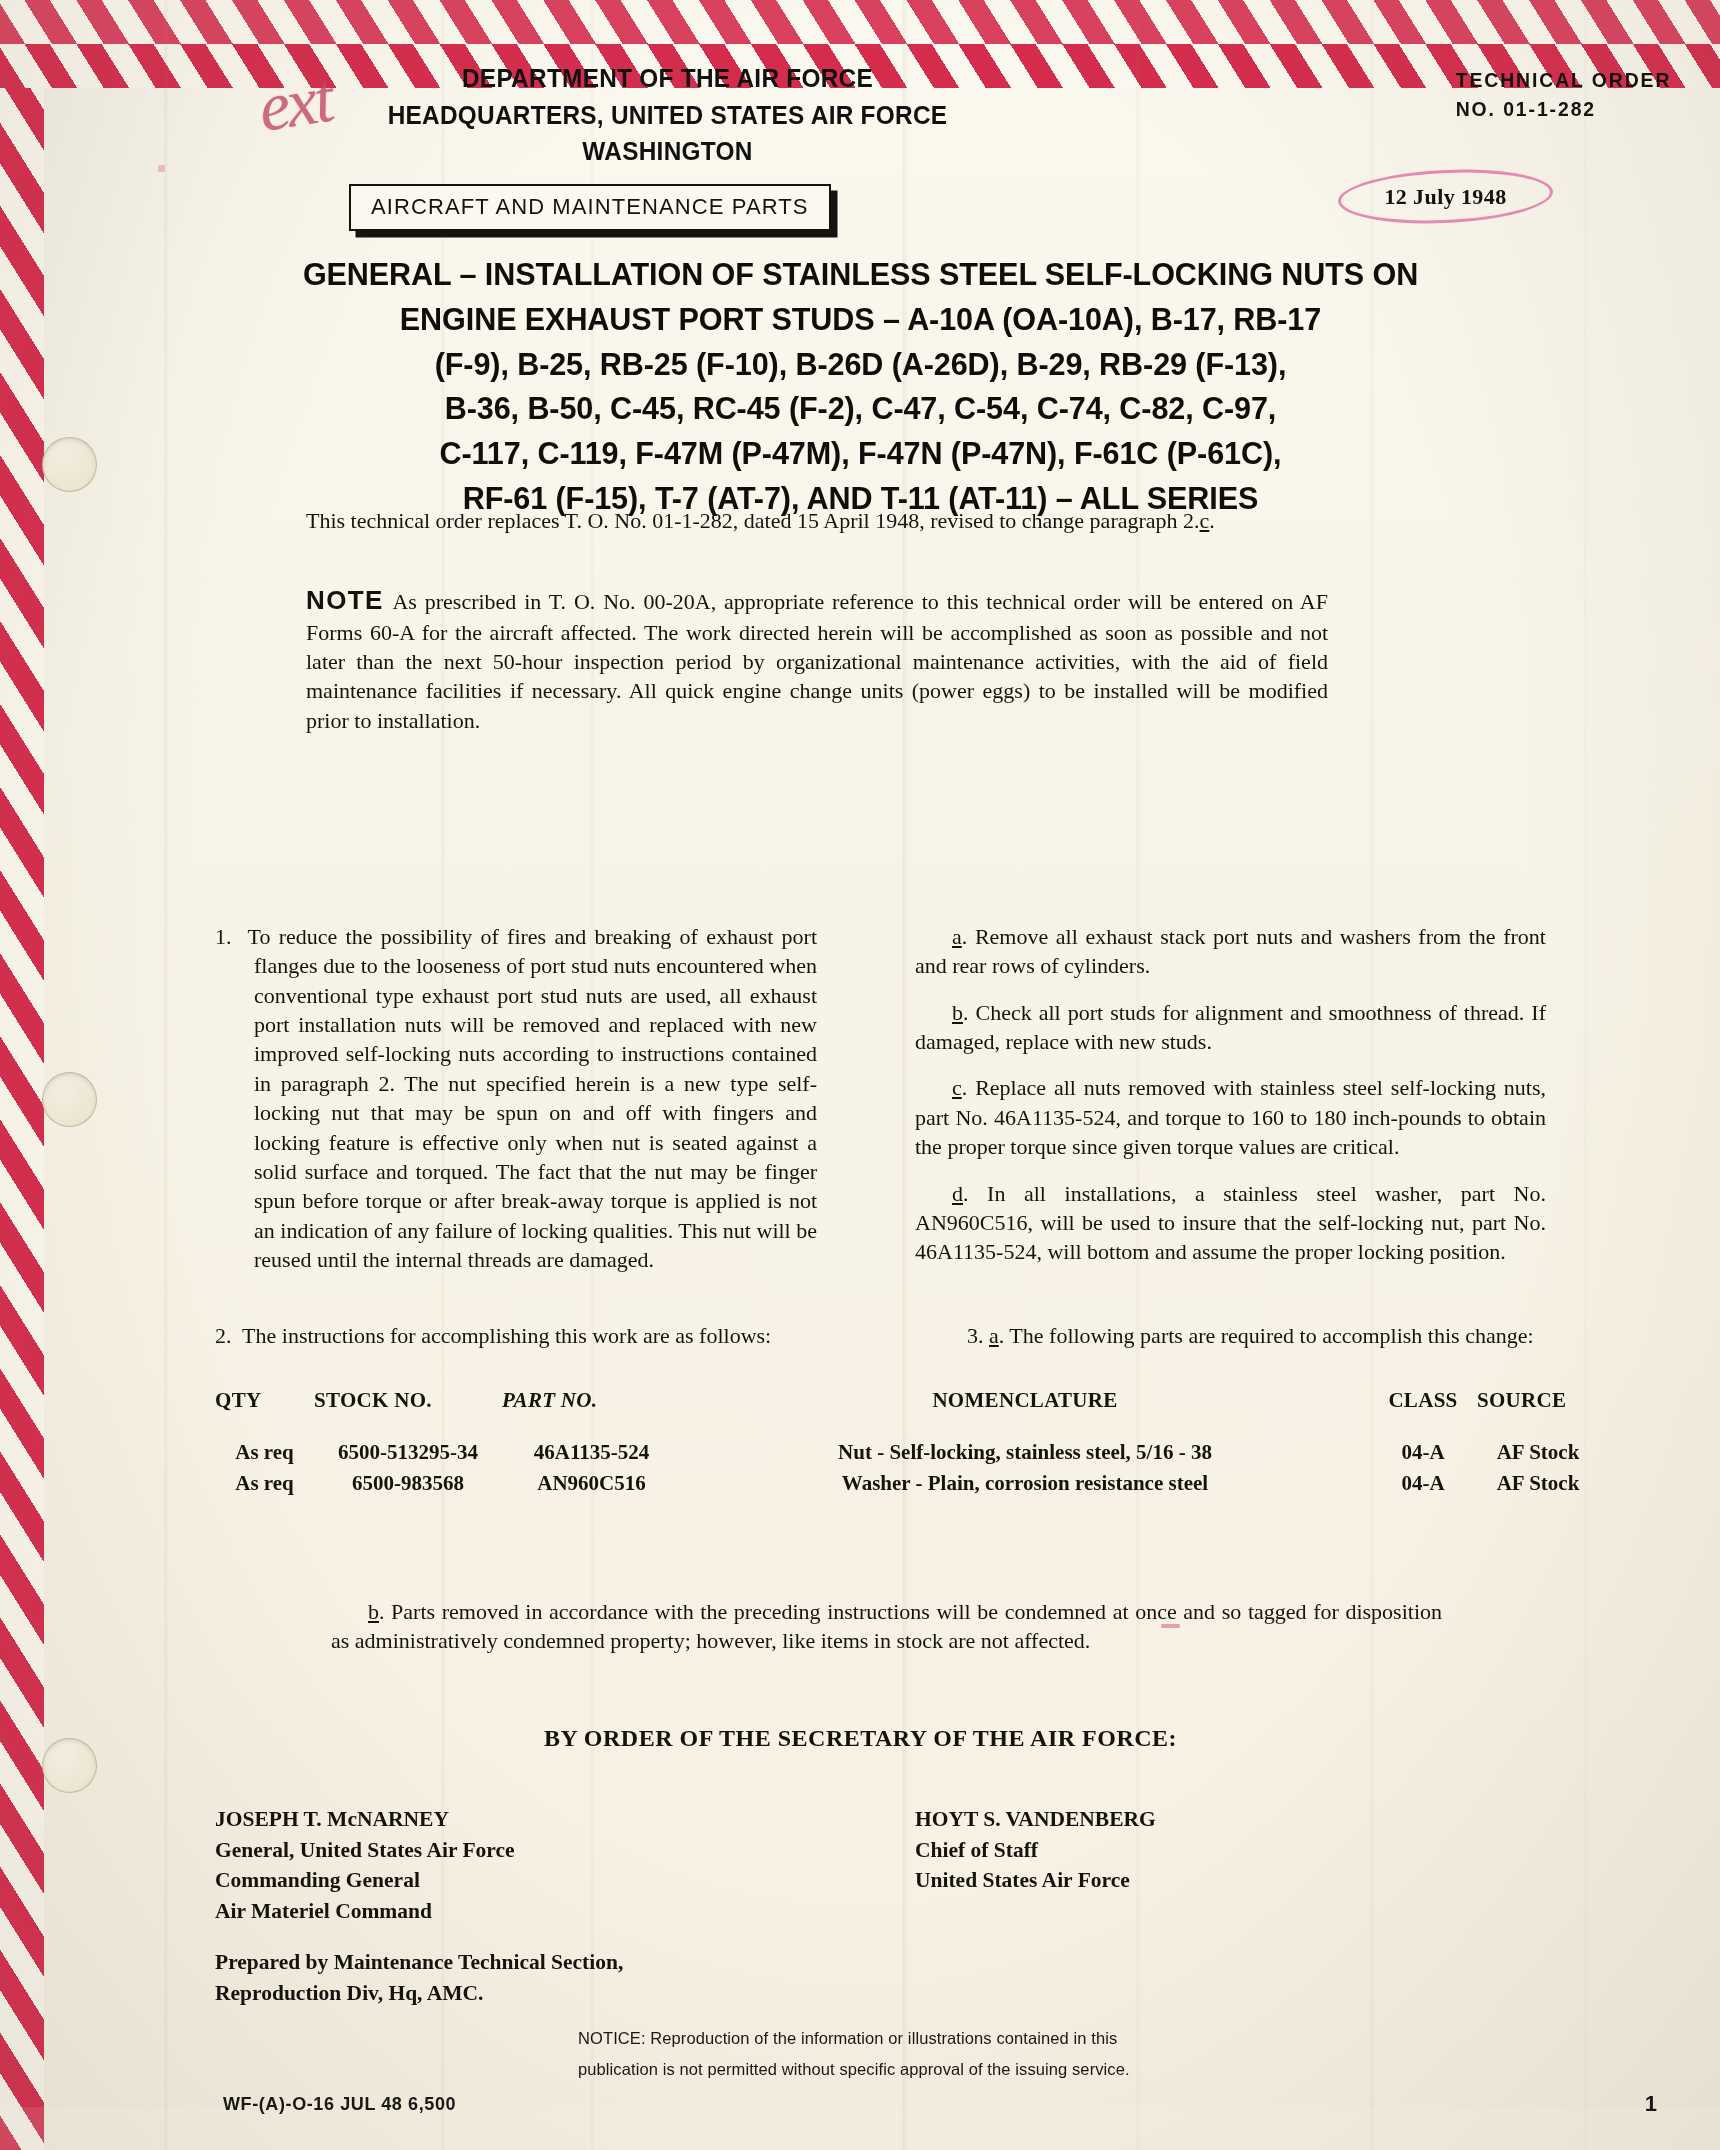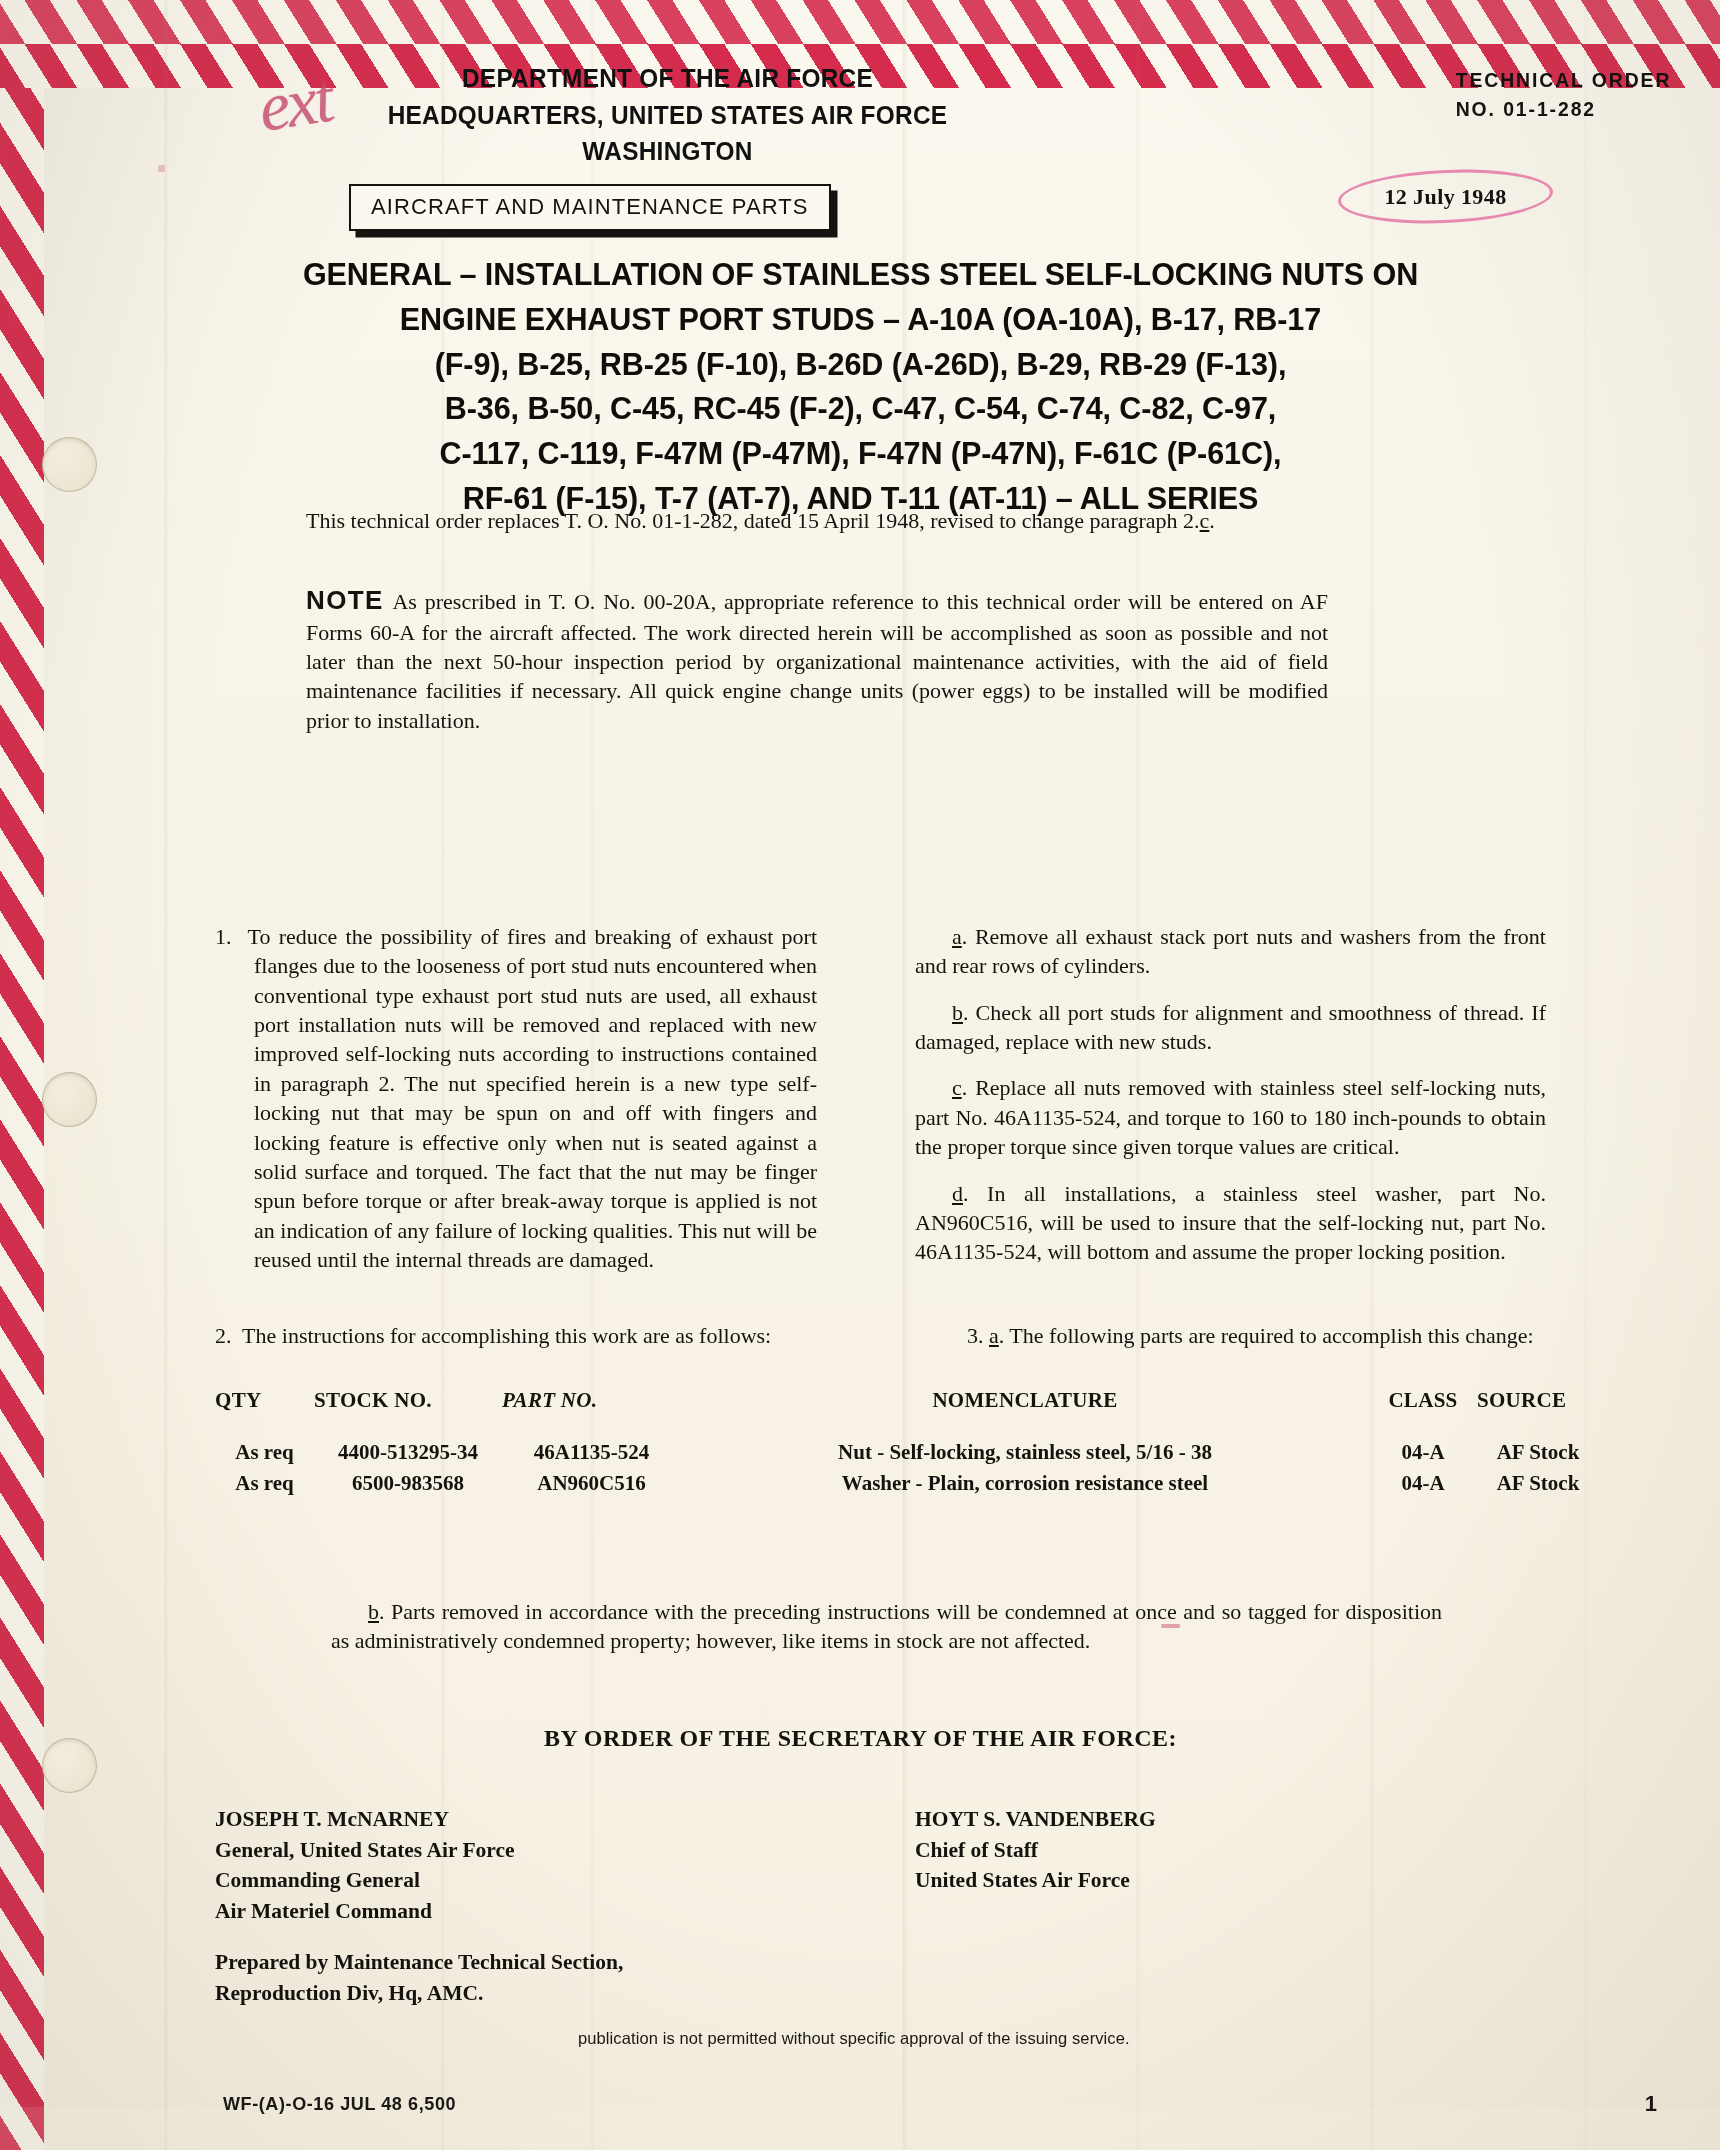--- a/index.html
+++ b/index.html
@@ -396,21 +396,21 @@
             <th class="c-stock">STOCK NO.</th>
             <th class="c-part">PART NO.</th>
             <th class="c-nom th-nom">NOMENCLATURE</th>
             <th class="c-class th-class">CLASS</th>
             <th class="c-src">SOURCE</th>
           </tr>
         </thead>
         <tbody>
           <tr>
             <td>As req</td>
-            <td>4400-513295-34</td>
+            <td>6500-513295-34</td>
             <td>46A1135-524</td>
             <td class="td-nom">Nut - Self-locking, stainless steel, 5/16 - 38</td>
             <td class="td-class">04-A</td>
             <td>AF Stock</td>
           </tr>
           <tr>
             <td>As req</td>
             <td>6500-983568</td>
             <td>AN960C516</td>
             <td class="td-nom">Washer - Plain, corrosion resistance steel</td>
@@ -439,20 +439,21 @@
       <div>Chief of Staff</div>
       <div>United States Air Force</div>
     </div>
 
     <div class="prepared">
       <div>Prepared by Maintenance Technical Section,</div>
       <div>Reproduction Div, Hq, AMC.</div>
     </div>
 
     <div class="notice">
+      <div>NOTICE: Reproduction of the information or illustrations contained in this</div>
       <div>publication is not permitted without specific approval of the issuing service.</div>
     </div>
 
     <div class="printcode">WF-(A)-O-16 JUL 48 6,500</div>
     <div class="pageno">1</div>
 
   </div>
 </div>
 
 

